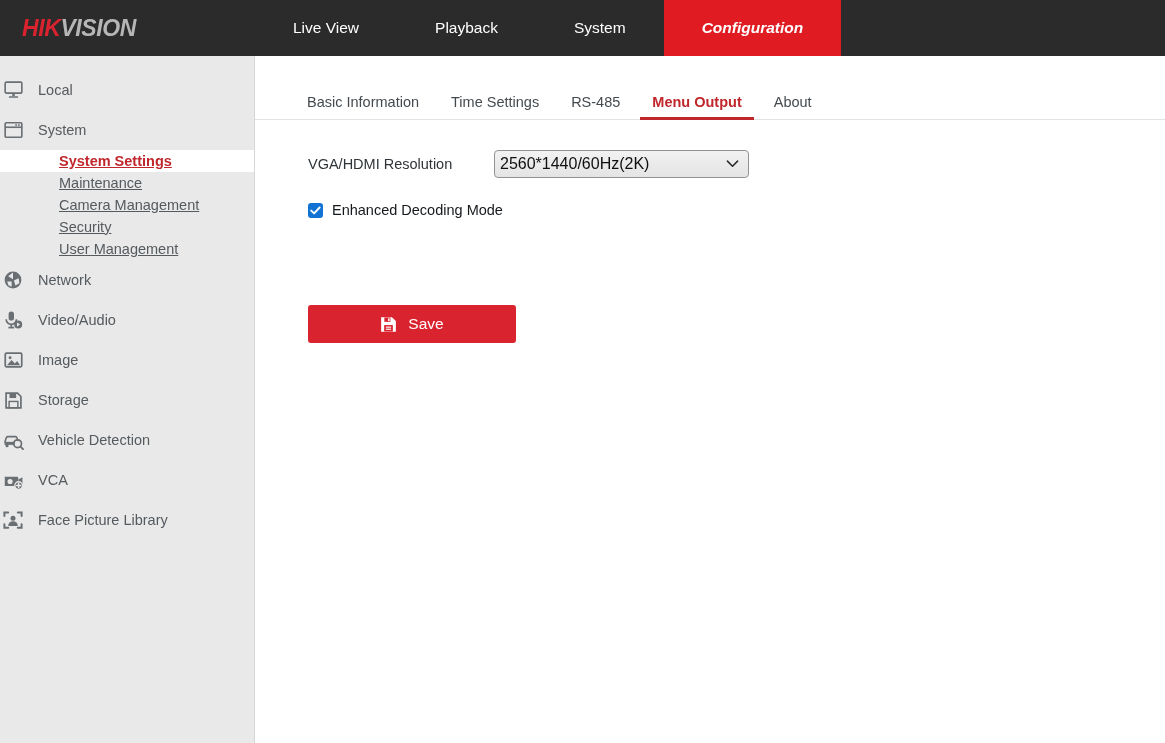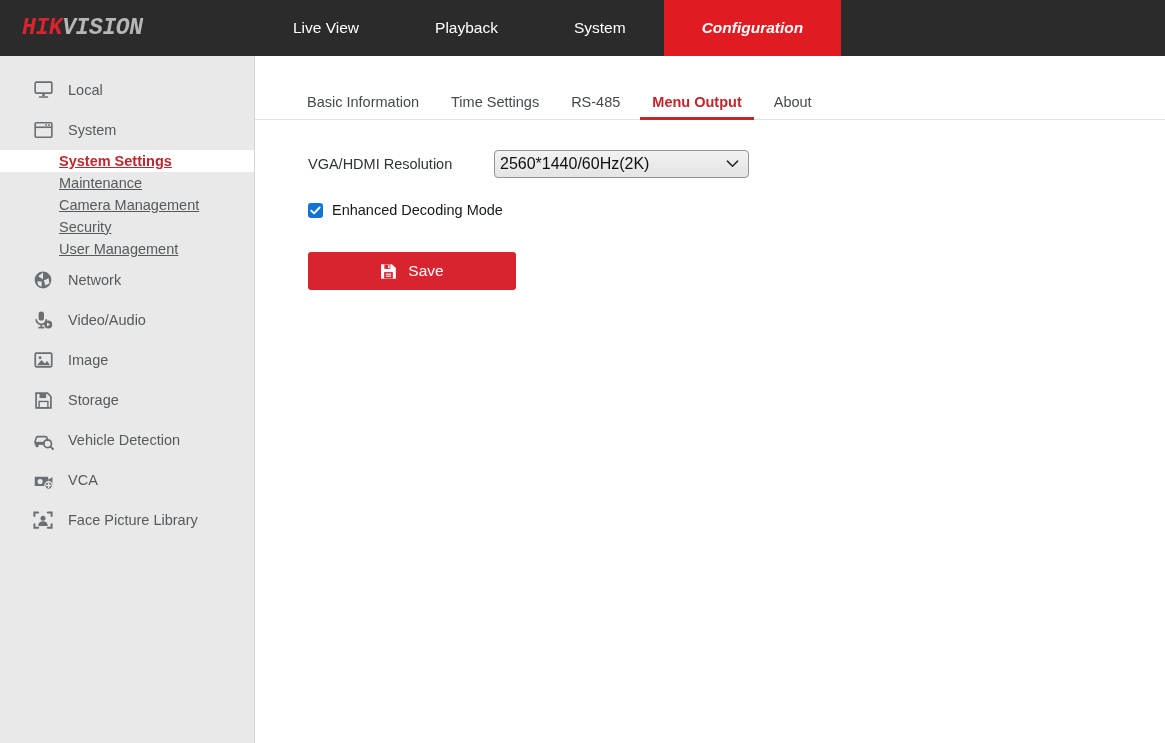--- a/index.html
+++ b/index.html
@@ -35,21 +35,21 @@
     width: 255px;
     display: flex;
     align-items: center;
     padding-left: 22px;
   }
   .logo {
     font-size: 23px;
     font-weight: bold;
     font-style: italic;
     letter-spacing: -0.4px;
-    font-family: Liberation Mono, monospace;
+    font-family: Liberation Sans, sans-serif;
     white-space: nowrap;
   }
   .logo .hik { color: #d9232e; }
   .logo .vision { color: #b6b6b6; }
 
   .nav {
     display: flex;
     align-items: stretch;
     height: 72px;
   }
@@ -85,21 +85,21 @@
     flex: 0 0 255px;
     background: #e9e9e9;
     border-right: 1px solid #d6d6d6;
     padding-top: 14px;
     overflow: hidden;
   }
   .side-item {
     display: flex;
     align-items: center;
     height: 40px;
-    padding-left: 30px;
+    padding-left: 0;
     color: #555a5e;
     font-size: 14.5px;
     cursor: pointer;
     user-select: none;
   }
   .side-item .ico {
     width: 26px;
     height: 22px;
     flex: 0 0 26px;
     display: flex;
@@ -225,21 +225,21 @@
     align-items: center;
     justify-content: center;
     margin-right: 9px;
   }
   .check-label {
     font-size: 14.5px;
     color: #15191c;
   }
 
   .save-btn {
-    margin-top: 34px;
+    margin-top: 87px;
     width: 208px;
     height: 38px;
     background: #d9232e;
     border: none;
     border-radius: 3px;
     color: #ffffff;
     font-size: 15.5px;
     font-family: "Liberation Sans", sans-serif;
     display: flex;
     align-items: center;

